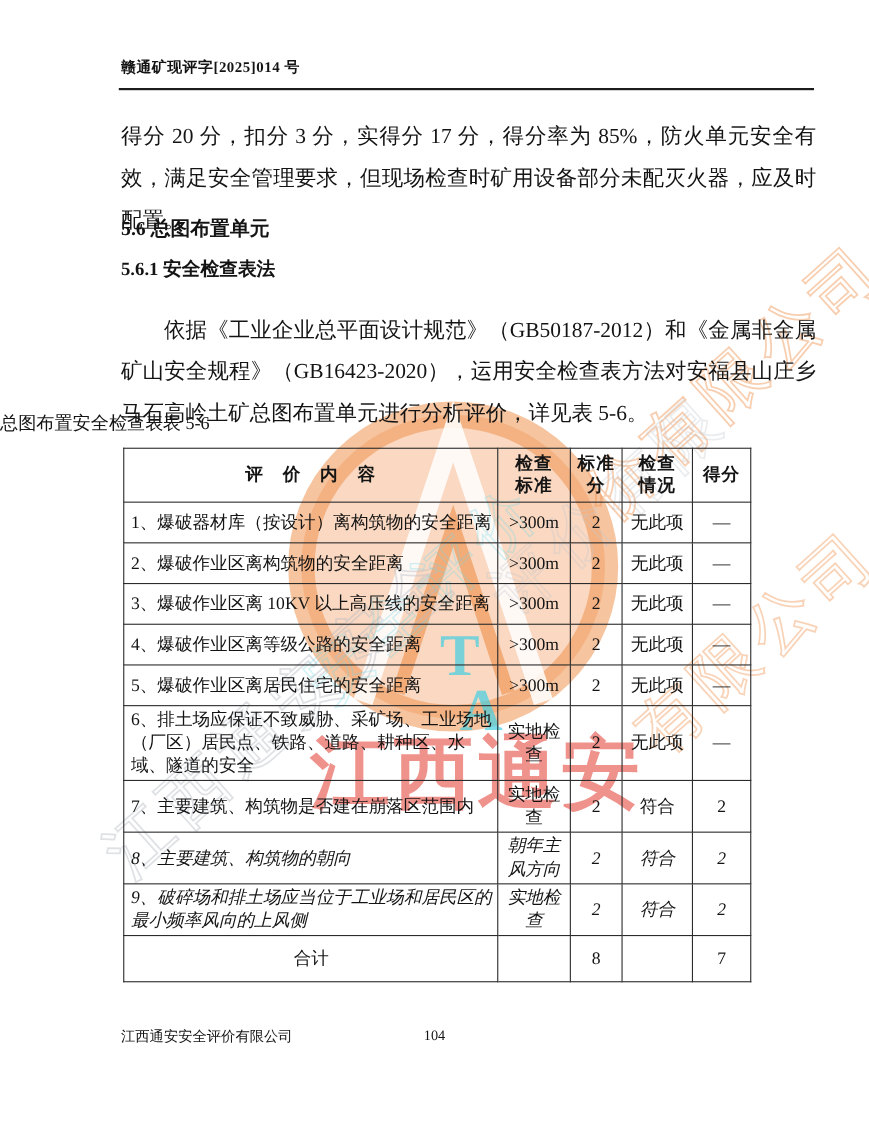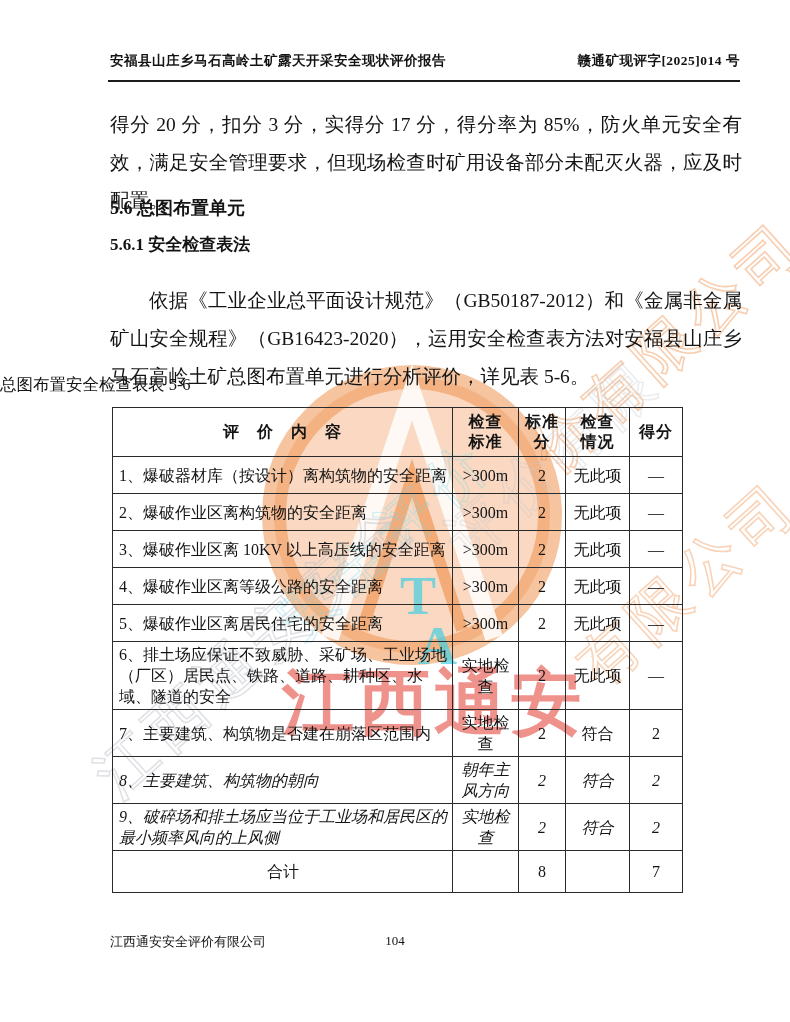--- a/index.html
+++ b/index.html
@@ -63,21 +63,20 @@
       <text id="wm-g3" x="118" y="800" transform="rotate(-42 118 800)" font-size="60" letter-spacing="8" fill="none" stroke="#b9bec6" stroke-width="1.6" opacity="0.45">江西通安安全</text>
       <text id="wm-g4" x="468" y="562" transform="rotate(-42 468 562)" font-size="58" letter-spacing="8" fill="none" stroke="#c4c9cf" stroke-width="1.5" opacity="0.35">评价有限</text>
       <text id="wm-g5" x="300" y="642" transform="rotate(-42 300 642)" font-size="58" letter-spacing="8" fill="none" stroke="#6fd8e6" stroke-width="1.4" opacity="0.30">安全评价</text>
       <text id="wm-red" x="282" y="727" font-size="72" font-weight="bold" letter-spacing="4" fill="#e0281c" opacity="0.50">江西通安</text>
     </g>
   </svg>
 
   <div class="content">
 
     <div class="hdr">
-      <span>安福县山庄乡马石高岭土矿露天开采安全现状评价报告</span>
       <span>赣通矿现评字[2025]014 号</span>
     </div>
     <div class="hdr-rule"></div>
 
     <p class="para p1">得分 20 分，扣分 3 分，实得分 17 分，得分率为 85%，防火单元安全有效，满足安全管理要求，但现场检查时矿用设备部分未配灭火器，应及时配置。</p>
 
     <div class="h1">5.6 总图布置单元</div>
     <div class="h2">5.6.1 安全检查表法</div>
 
     <p class="para p2">依据《工业企业总平面设计规范》（GB50187-2012）和《金属非金属矿山安全规程》（GB16423-2020），运用安全检查表方法对安福县山庄乡马石高岭土矿总图布置单元进行分析评价，详见表 5-6。</p>

